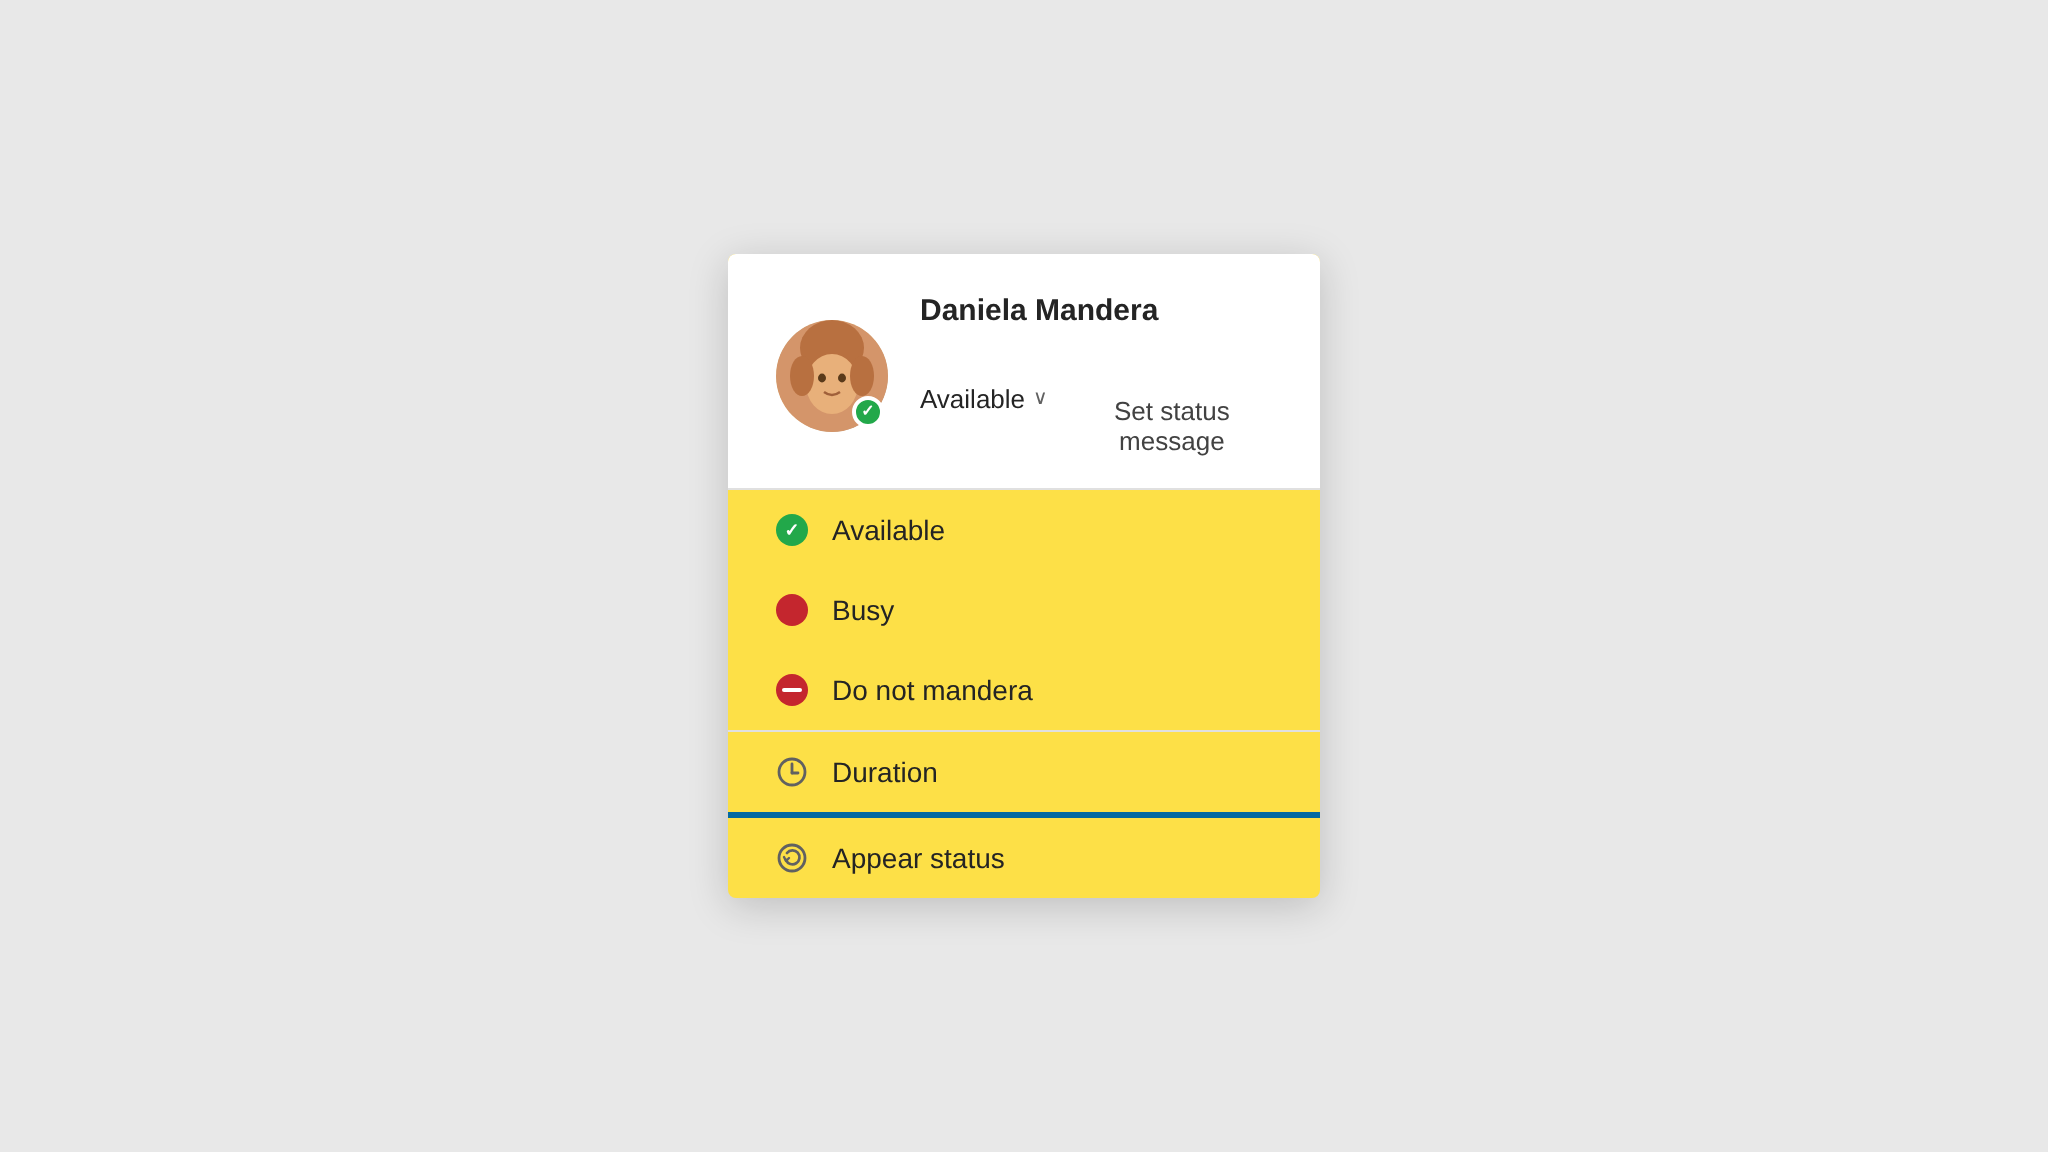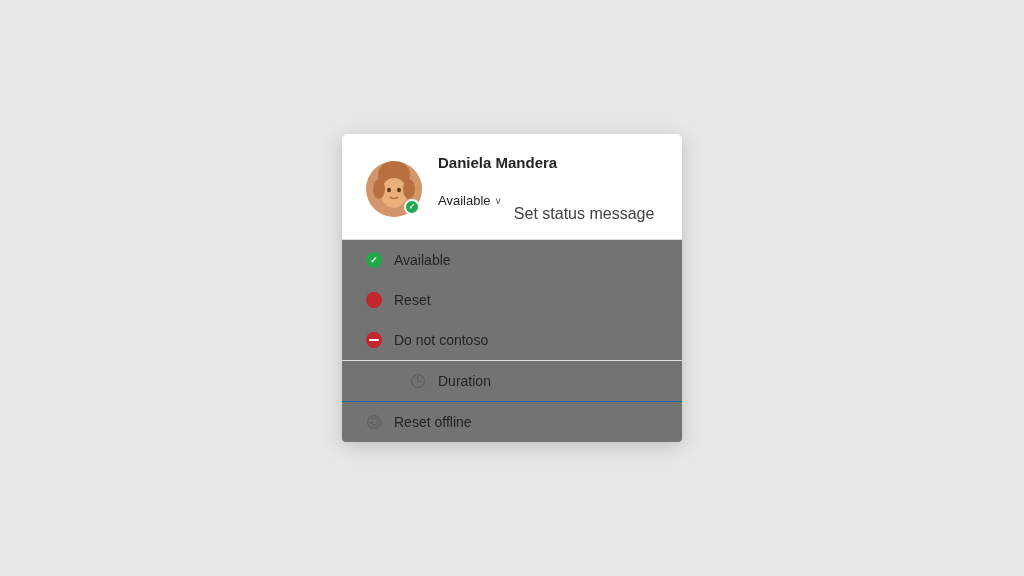--- a/index.html
+++ b/index.html
@@ -6,24 +6,24 @@
     body {
       width: 1024px;
       height: 576px;
       background: #e8e8e8;
       display: flex;
       align-items: center;
       justify-content: center;
       font-family: 'Segoe UI', Arial, sans-serif;
     }
     .panel {
-      background: #737373;
+      background: #fde047;
       border-radius: 4px;
       box-shadow: 0 4px 20px rgba(0,0,0,0.18);
-      width: 340px;
+      width: 296px;
       overflow: hidden;
     }
     .profile-section {
       padding: 20px 24px 16px 24px;
       display: flex;
       align-items: center;
       gap: 16px;
       border-bottom: 1px solid #e0e0e0;
       background: #fff;
     }
@@ -88,21 +88,21 @@
       align-items: center;
       gap: 4px;
       font-size: 13px;
       color: #242424;
       cursor: pointer;
       background: none;
       border: none;
       padding: 0;
     }
     .set-status-btn {
-      font-size: 16px;
+      font-size: 13px;
       color: #424242;
       cursor: pointer;
       background: none;
       border: none;
       padding: 0;
       margin-top: 28px;
     }
     .menu-section {
       border-bottom: 1px solid #e0e0e0;
     }
@@ -177,22 +177,21 @@
     }
     .icon-offline::after {
       content: '';
       width: 6px;
       height: 6px;
       border: 1.5px solid #888;
       border-radius: 50%;
       background: transparent;
     }
     .duration-section {
-      border-bottom: 1px solid #0369a1;
-      padding-left: 44px;
+      border-bottom: 3px solid #0369a1;
     }
     .reset-section {
       
     }
     
     .clock-icon {
       width: 16px;
       height: 16px;
       flex-shrink: 0;
     }
@@ -238,26 +237,26 @@
 
   <div class="menu-section">
 
     <div class="menu-item">
       <div class="status-icon icon-available"></div>
       <span>Available</span>
     </div>
 
     <div class="menu-item">
       <div class="status-icon icon-busy"></div>
-      <span>Reset</span>
+      <span>Busy</span>
     </div>
 
     <div class="menu-item">
       <div class="status-icon icon-dnd"></div>
-      <span>Do not contoso</span>
+      <span>Do not mandera</span>
     </div>
 
 
 
   </div>
 
   <div class="duration-section">
     <div class="menu-item">
       <svg class="clock-icon" viewBox="0 0 16 16" fill="none">
         <circle cx="8" cy="8" r="6.5" stroke="#616161" stroke-width="1.4"></circle>
@@ -268,16 +267,16 @@
     </div>
   </div>
 
   <div class="reset-section">
     <div class="menu-item">
       <svg class="clock-icon" viewBox="0 0 16 16" fill="none">
         <circle cx="8" cy="8" r="6.5" stroke="#616161" stroke-width="1.4"></circle>
         <path d="M5.5 5.5 A3.5 3.5 0 1 1 5 9" stroke="#616161" stroke-width="1.4" stroke-linecap="round" fill="none"></path>
         <polyline points="4,7.5 5,9.5 6.5,8" stroke="#616161" stroke-width="1.2" stroke-linecap="round" stroke-linejoin="round" fill="none"></polyline>
       </svg>
-      <span>Reset offline</span>
+      <span>Appear status</span>
     </div>
   </div>
 </div>
 
 </body></html>

